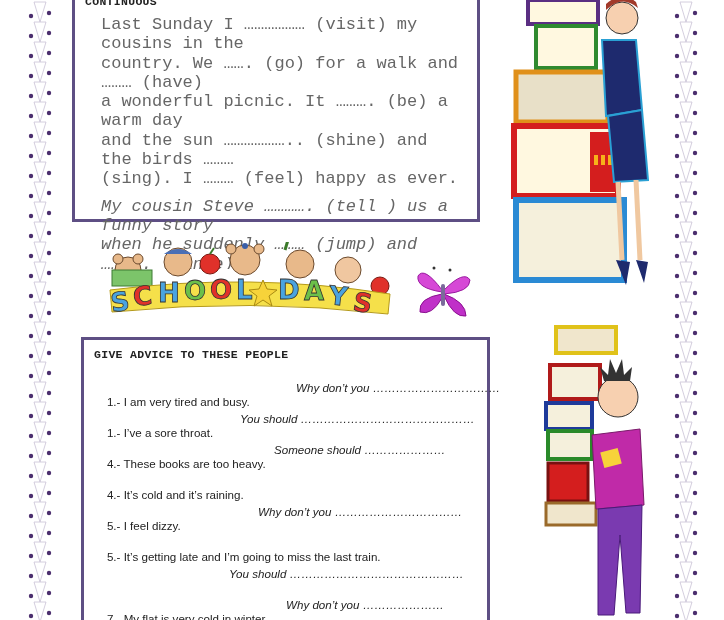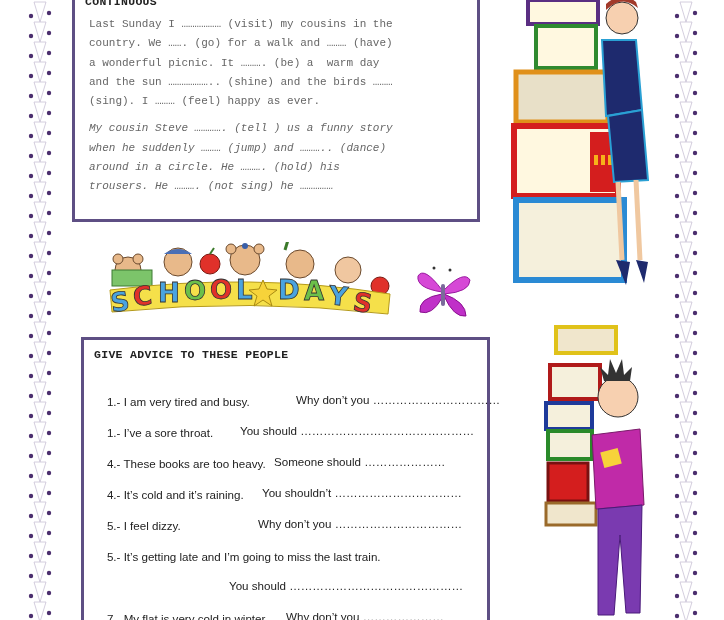--- a/index.html
+++ b/index.html
@@ -5,25 +5,25 @@
   html, body { margin: 0; padding: 0; }
   body { width: 724px; height: 620px; overflow: hidden; background: #ffffff; position: relative; font-family: "Liberation Sans", sans-serif; }
   .border-strip { position: absolute; top: 0; width: 24px; height: 620px; }
   .border-strip.left { left: 28px; }
   .border-strip.right { left: 674px; }
   .box { position: absolute; background: #fff; border: 3px solid #5e4f84; box-sizing: border-box; }
   .box1 { left: 72px; top: -6px; width: 408px; height: 228px; padding: 0 10px; }
   .box2 { left: 81px; top: 337px; width: 409px; height: 300px; padding: 6px 10px; }
   .heading-mono { font-family: "Liberation Mono", monospace; font-weight: bold; font-size: 11.5px; color: #222; letter-spacing: 0.3px; }
   .box1 .heading-mono { margin-top: -2px; height: 14px; overflow: hidden; line-height: 14px; }
-  .para { font-family: "Liberation Mono", monospace; font-size: 11px; color: #666; line-height: 19.3px; margin: 6px 0 0 4px; white-space: pre-wrap; }
+  .para { font-family: "Liberation Mono", monospace; font-size: 17px; color: #666; line-height: 19.3px; margin: 6px 0 0 16px; white-space: pre-wrap; }
   .para + .para { margin-top: 8px; }
   .box2 .heading-mono { margin-top: 2px; margin-bottom: 20px; }
   .advice-line { font-family: "Liberation Sans", sans-serif; font-size: 11.6px; color: #222; height: 31px; line-height: 14px; white-space: pre; position: relative; }
-  .advice-line .prompt { position: absolute; top: 12px; }
+  .advice-line .prompt { position: absolute; top: 0; font-style: italic; }
   .art { position: absolute; }
 </style>
 </head>
 <body>
 
 <svg class="border-strip left" viewBox="0 0 24 620" preserveAspectRatio="none">
   <defs>
     <g id="vchain">
       <path d="M6 0 L18 0 L12 20 Z" fill="none" stroke="#c9c2d6" stroke-width="0.8"></path>
       <circle cx="3" cy="14" r="2.2" fill="#4b2e6e"></circle>
@@ -215,21 +215,20 @@
   <div class="advice-line">
     <span>1.- I’ve a sore throat.</span>
     <span class="prompt" style="left:146px">You should ………………………………………</span>
   </div>
   <div class="advice-line">
     <span>4.- These books are too heavy.</span>
     <span class="prompt" style="left:180px">Someone should …………………</span>
   </div>
   <div class="advice-line">
     <span>4.- It’s cold and it’s raining.</span>
-    <span class="prompt" style="left:168px">You shouldn’t ……………………………</span>
   </div>
   <div class="advice-line">
     <span>5.- I feel dizzy.</span>
     <span class="prompt" style="left:164px">Why don’t you ……………………………</span>
   </div>
   <div class="advice-line">
     <span>5.- It’s getting late and I’m going to miss the last train.</span>
   </div>
   <div class="advice-line">
     <span class="prompt" style="left:135px">You should ………………………………………</span>

